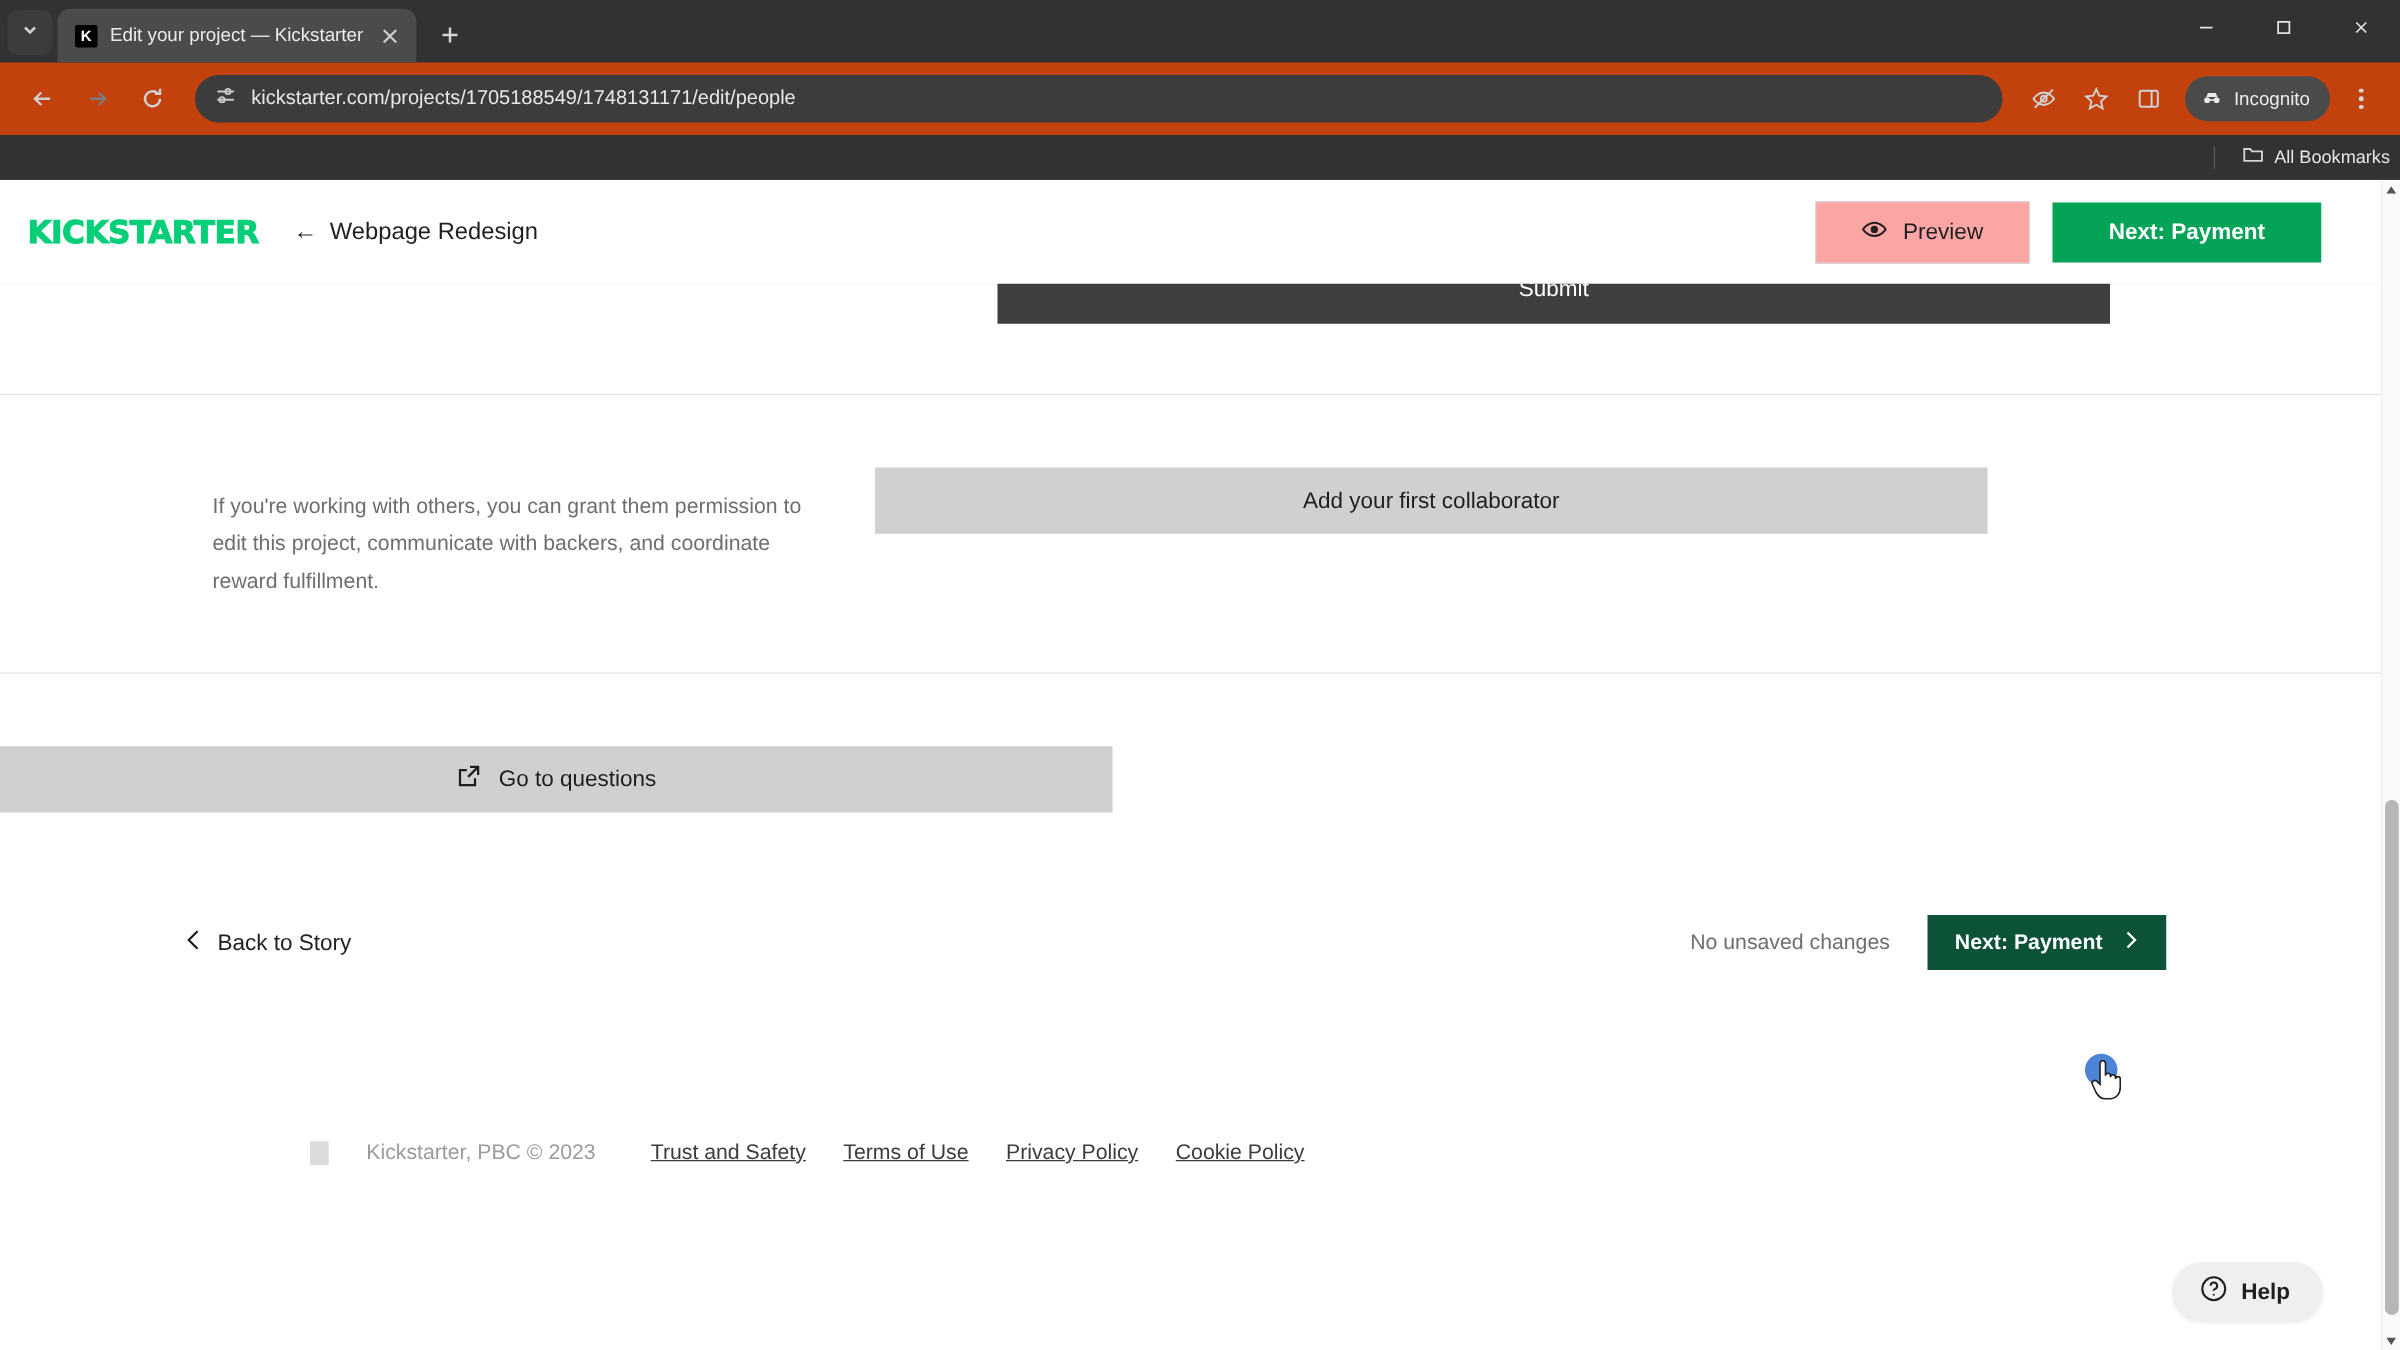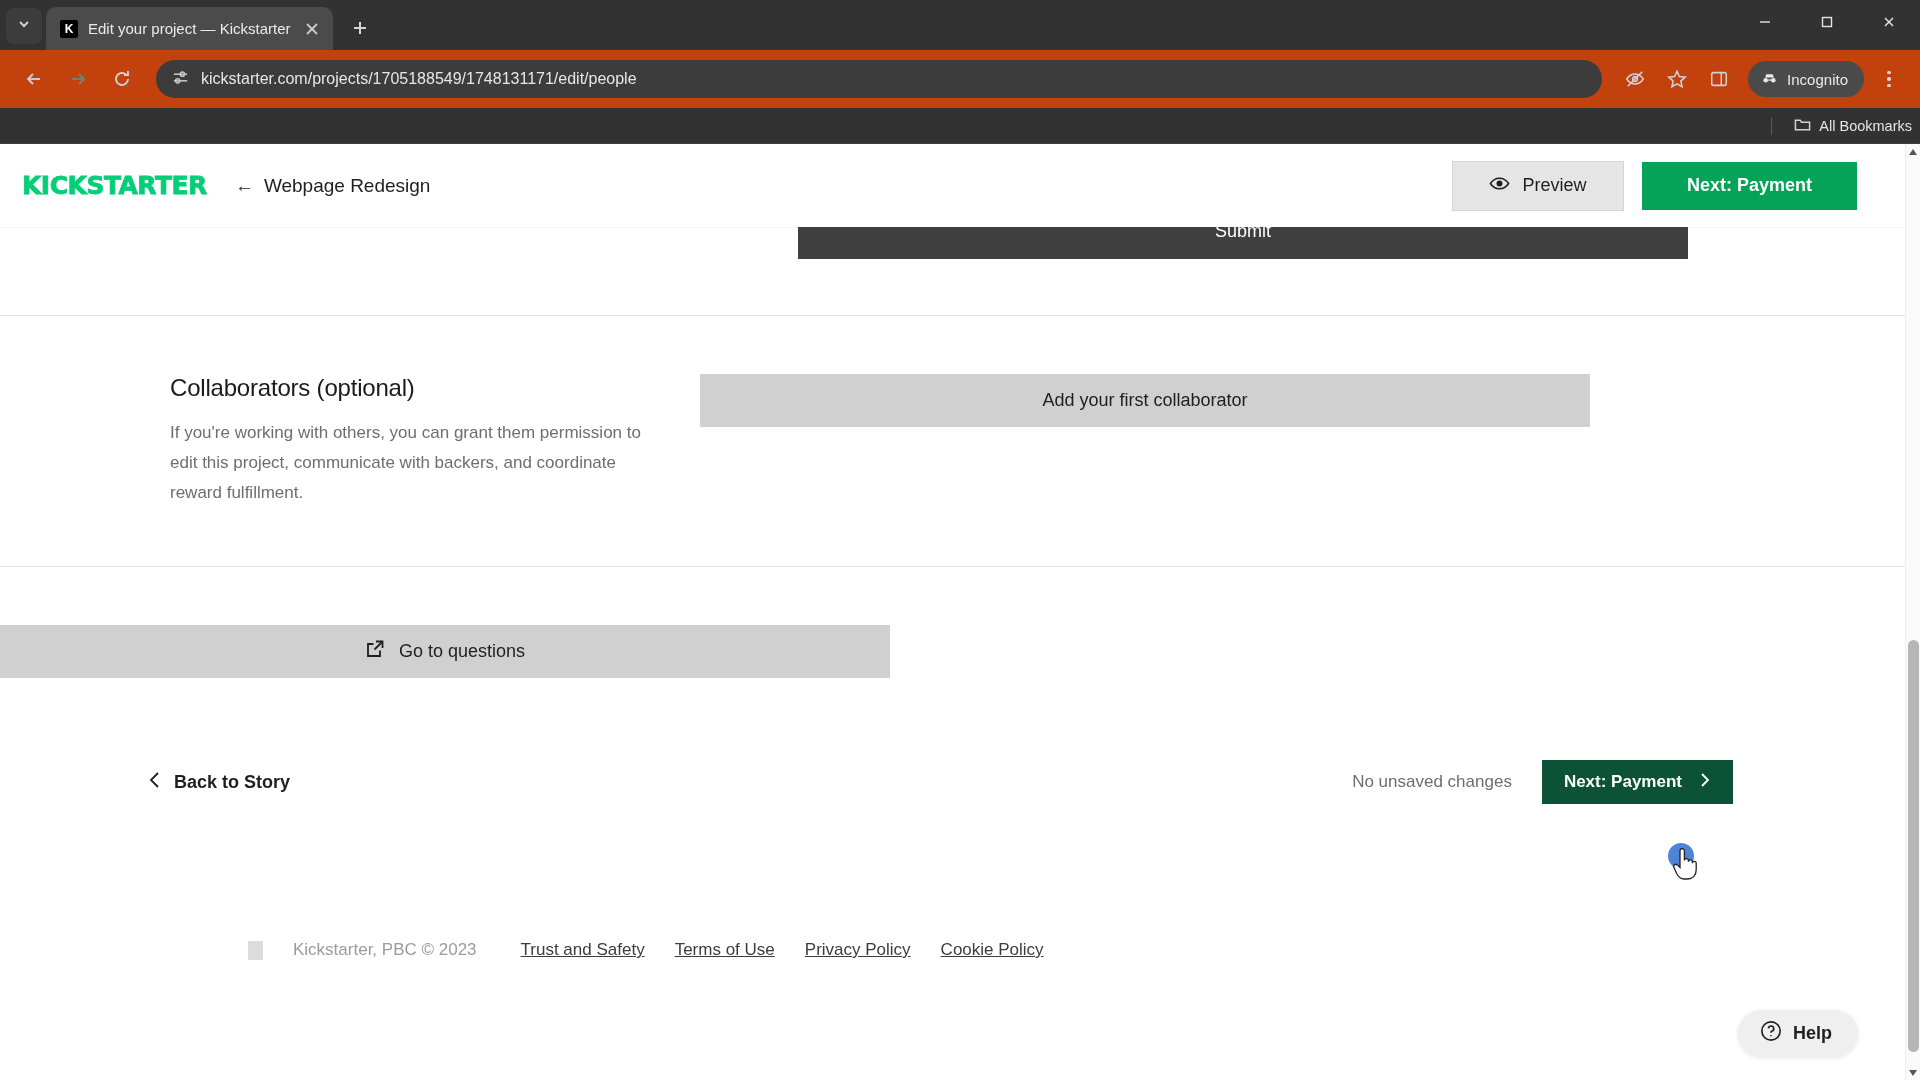--- a/index.html
+++ b/index.html
@@ -103,21 +103,21 @@
     margin-left: 22px; font-size: 25px; font-weight: 900; color:#05ce78;
     letter-spacing: -0.5px; font-family:"DejaVu Sans", sans-serif;
     -webkit-text-stroke: 0.8px #05ce78;
   }
   .project-back {
     margin-left: 28px; display:flex; align-items:center; gap:10px;
     font-size:19px; color:#1f1f1f;
   }
   .header-actions { margin-left:auto; display:flex; align-items:center; gap:18px; margin-right: 48px; }
   .btn-preview {
-    height:50px; min-width:172px; border:1px solid #d6d6d6; background:#e5e5e5;
+    height:50px; min-width:172px; border:1px solid #d6d6d6; background:#fca5a5;
     display:flex; align-items:center; justify-content:center; gap:12px;
     font-size:18px; color:#1f1f1f; padding: 0 26px;
   }
   .btn-preview svg { width:21px; height:21px; }
   .btn-next-top {
     height:48px; min-width:215px; background:#05a357; color:#ffffff;
     display:flex; align-items:center; justify-content:center;
     font-size:18px; font-weight:700; padding: 0 26px; border:none;
   }
 
@@ -145,21 +145,21 @@
     width: 890px; height: 53px; background:#d0d0d0; color:#1f1f1f;
     font-size:18px; display:flex; align-items:center; justify-content:center;
     gap: 14px; border: none;
   }
   .gray-btn svg { width:20px; height:20px; }
 
   
   .bottom-nav {
     display:flex; align-items:center; padding: 0 0 0 148px; height: 92px;
   }
-  .back-link { display:flex; align-items:center; gap:12px; font-size:18px; color:#1f1f1f;font-weight:bold; }
+  .back-link { display:flex; align-items:center; gap:12px; font-size:18px; color:#1f1f1f; }
   .back-link svg { width:14px; height:18px; }
   .bn-right { margin-left:auto; display:flex; align-items:center; gap:30px; margin-right: 172px; }
   .nochanges { font-size:17px; color:#6e6e6e; }
   .btn-next-bottom {
     height:44px; background:#0c5236; color:#fff; font-size:17px; font-weight:700;
     display:flex; align-items:center; gap:16px; padding: 0 22px; border:none;
     position:relative;
   }
   .btn-next-bottom svg { width:13px; height:16px; }
 
@@ -363,21 +363,20 @@
       </div>
     </div>
 
     <div class="content">
 
       <div style="height:88px"></div>
       <div class="divider"></div>
 
       <div class="section">
         <div class="sec-left">
-          <div class="sec-title">Collaborators (optional)</div>
           <div class="sec-desc">If you're working with others, you can grant them permission to edit this project, communicate with backers, and coordinate reward fulfillment.</div>
         </div>
         <div class="sec-right">
           <button class="gray-btn">
             <span>Add your first collaborator</span>
           </button>
         </div>
       </div>
 
       <div class="divider"></div>

